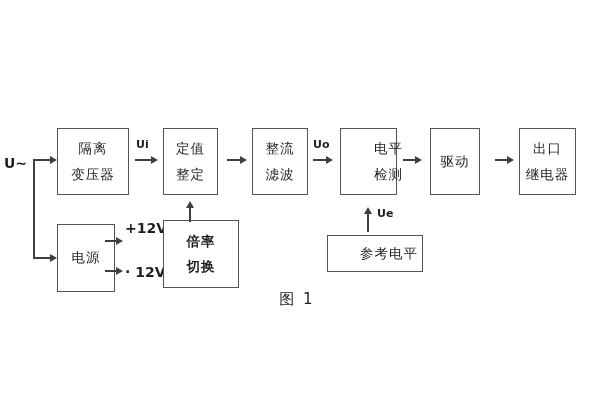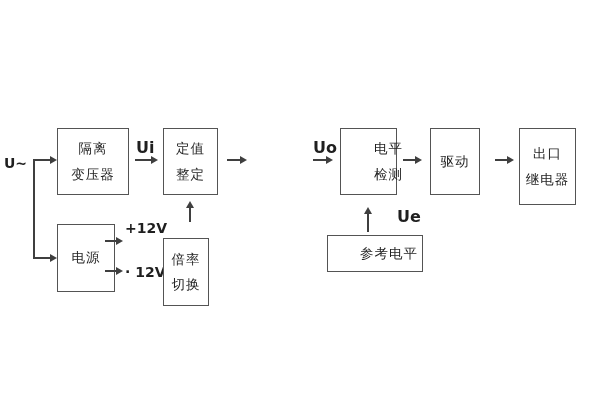--- a/index.html
+++ b/index.html
@@ -14,21 +14,21 @@
     justify-content:center;font-size:13.5px;line-height:1;letter-spacing:1px;
   }
   .block.two{gap:12px;}
   .block span{white-space:nowrap;}
   .hline{position:absolute;height:1.5px;background:var(--line);}
   .vline{position:absolute;width:1.5px;background:var(--line);}
   .head-r{position:absolute;width:0;height:0;border-top:4px solid transparent;
     border-bottom:4px solid transparent;border-left:7px solid var(--line);}
   .head-u{position:absolute;width:0;height:0;border-left:4px solid transparent;
     border-right:4px solid transparent;border-bottom:7px solid var(--line);}
-  .sig{position:absolute;font-size:16px;font-weight:600;letter-spacing:0;white-space:nowrap;}
+  .sig{position:absolute;font-size:11px;font-weight:600;letter-spacing:0;white-space:nowrap;}
   .cap{position:absolute;font-size:15px;letter-spacing:2px;white-space:nowrap;text-align:center;}
 </style>
 </head>
 <body>
 
 <div class="canvas">
 
   <span class="sig" style="left:4px;top:155px;font-size:14px;">U~</span>
   <div class="vline" style="left:33px;top:159px;height:99px;"></div>
 
@@ -48,65 +48,70 @@
   <div class="head-r" style="left:151px;top:156px;"></div>
 
   <div class="block two" style="left:163px;top:128px;width:55px;height:67px;text-align:right;">
     <span>定值</span>
     <span>整定</span>
   </div>
 
   <div class="hline" style="left:227px;top:159px;width:14px;"></div>
   <div class="head-r" style="left:240px;top:156px;"></div>
 
+  <div class="block two" style="left:252px;top:128px;width:56px;height:67px;">
+    <span>整流</span>
+    <span>滤波</span>
+  </div>
 
   <span class="sig" style="left:313px;top:138px;">Uo</span>
   <div class="hline" style="left:313px;top:159px;width:14px;"></div>
   <div class="head-r" style="left:326px;top:156px;"></div>
 
   <div class="block two" style="left:340px;top:128px;width:57px;height:67px;padding-left:40px;">
     <span>电平</span>
     <span>检测</span>
   </div>
 
   <div class="hline" style="left:403px;top:159px;width:13px;"></div>
   <div class="head-r" style="left:415px;top:156px;"></div>
 
   <div class="block" style="left:430px;top:128px;width:50px;height:67px;">
     <span>驱动</span>
   </div>
 
   <div class="hline" style="left:495px;top:159px;width:13px;"></div>
   <div class="head-r" style="left:507px;top:156px;"></div>
 
-  <div class="block two" style="left:519px;top:128px;width:57px;height:77px;">
+  <div class="block two" style="left:519px;top:128px;width:57px;height:67px;">
     <span>出口</span>
     <span>继电器</span>
   </div>
 
   <div class="block" style="left:57px;top:224px;width:58px;height:68px;">
     <span>电源</span>
   </div>
 
   <div class="hline" style="left:105px;top:240px;width:12px;"></div>
   <div class="head-r" style="left:116px;top:237px;"></div>
   <span class="sig" style="left:125px;top:220px;font-size:14px;">+12V</span>
 
   <div class="hline" style="left:105px;top:270px;width:12px;"></div>
   <div class="head-r" style="left:116px;top:267px;"></div>
   <span class="sig" style="left:125px;top:264px;font-size:14px;">· 12V</span>
 
-  <div class="block two" style="left:163px;top:238px;width:46px;height:68px;">
+  <div class="block two" style="left:163px;top:220px;width:76px;height:68px;font-weight:bold;">
     <span>倍率</span>
     <span>切换</span>
   </div>
   <div class="vline" style="left:189px;top:208px;height:14px;"></div>
   <div class="head-u" style="left:186px;top:201px;"></div>
 
   <div class="block" style="left:327px;top:235px;width:96px;height:37px;padding-left:28px;">
     <span>参考电平</span>
   </div>
   <div class="vline" style="left:367px;top:214px;height:18px;"></div>
   <div class="head-u" style="left:364px;top:207px;"></div>
-  <span class="sig" style="left:397px;top:207px;text-align:right;">Ue</span>
+  <span class="sig" style="left:377px;top:207px;text-align:right;">Ue</span>
 
+  <div class="cap" style="left:262px;top:290px;width:70px;">图 1</div>
 
 </div>
 
 </body></html>

